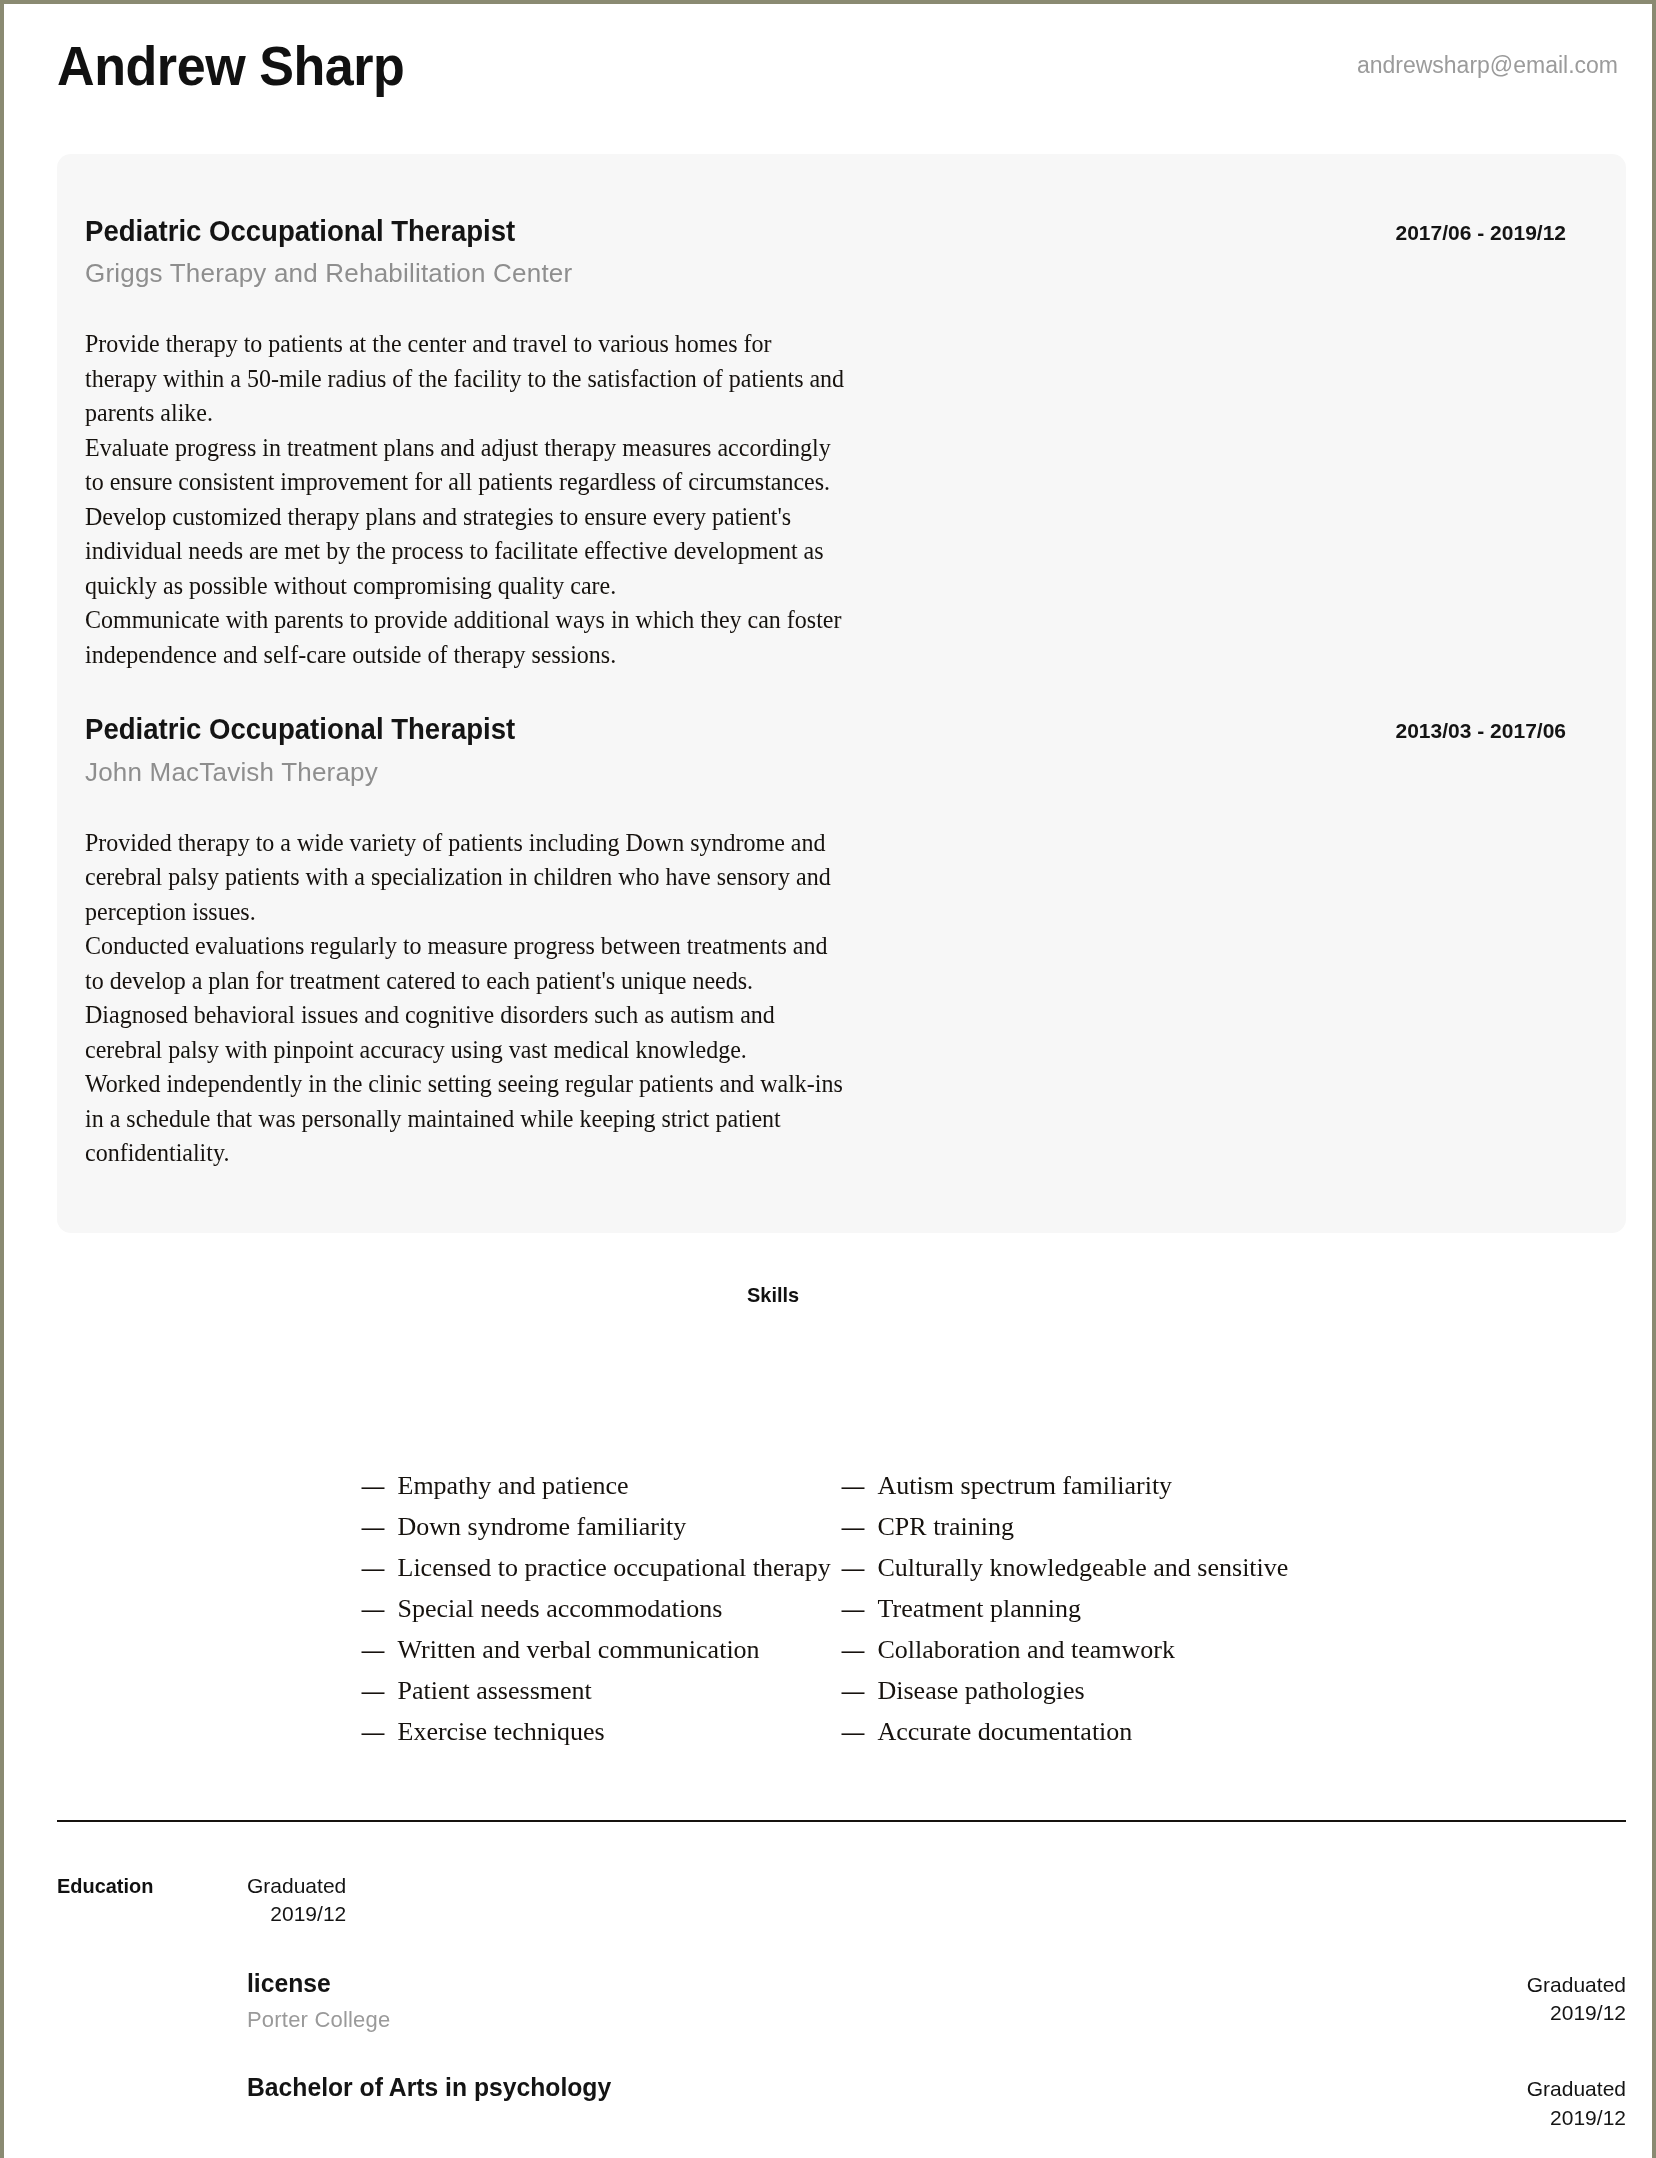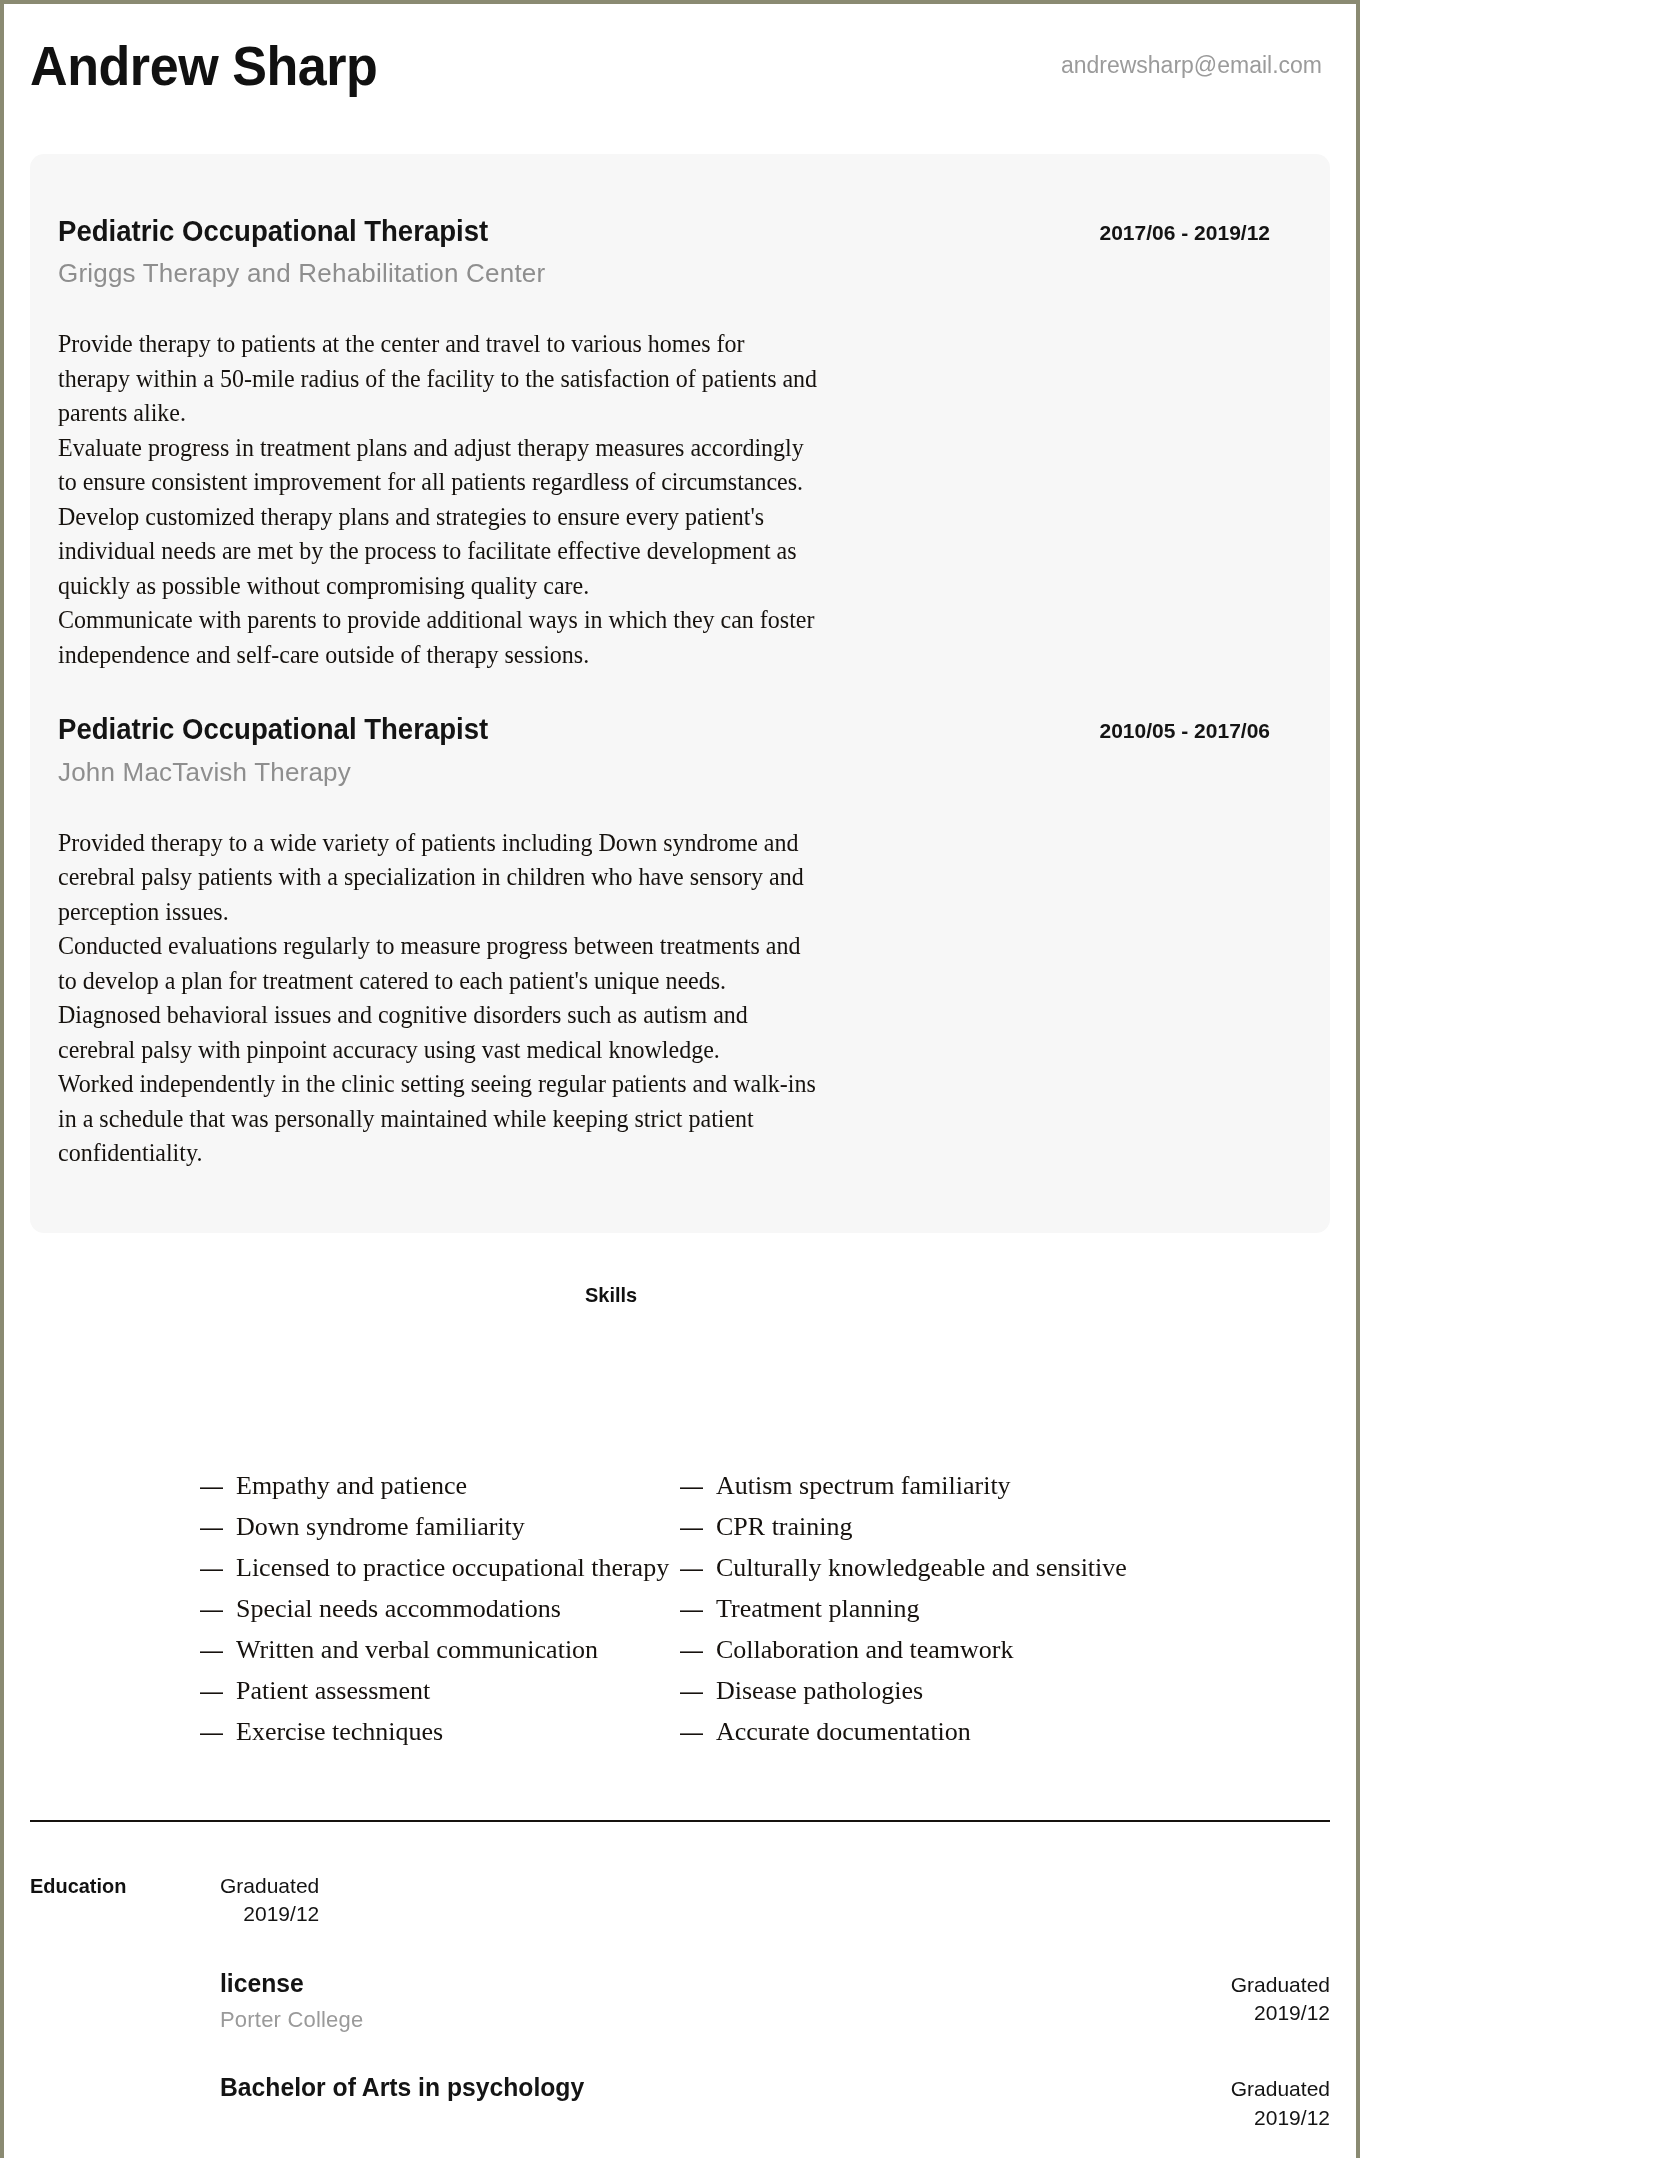--- a/index.html
+++ b/index.html
@@ -3,29 +3,30 @@
 <meta charset="utf-8">
 <style>
   html, body {
     margin: 0;
     padding: 0;
     background: #ffffff;
   }
 
   .page {
     position: relative;
-    width: 1360px;
+    width: 1656px;
     height: 2158px;
     background: #ffffff;
     box-sizing: border-box;
     border-left: 4px solid #8a8a72;
     border-right: 4px solid #8a8a72;
     border-top: 4px solid #8a8a72;
     overflow: hidden;
     font-family: "Liberation Sans", sans-serif;
+    padding-left: 27px;
   }
 
   
   .header {
     position: relative;
     height: 150px;
     padding: 0 34px 0 26px;
     display: flex;
     align-items: flex-start;
     justify-content: space-between;
@@ -273,21 +274,21 @@
         <span class="ln">independence and self-care outside of therapy sessions.</span>
       </div>
     </div>
 
     <div class="exp-item">
       <div class="exp-head">
         <div>
           <div class="exp-title">Pediatric Occupational Therapist</div>
           <div class="exp-company">John MacTavish Therapy</div>
         </div>
-        <div class="exp-dates">2010/05 - 2017/06</div>
+        <div class="exp-dates">2013/03 - 2017/06</div>
       </div>
       <div class="exp-body">
         <span class="ln">Provided therapy to a wide variety of patients including Down syndrome and</span>
         <span class="ln">cerebral palsy patients with a specialization in children who have sensory and</span>
         <span class="ln">perception issues.</span>
         <span class="ln">Conducted evaluations regularly to measure progress between treatments and</span>
         <span class="ln">to develop a plan for treatment catered to each patient's unique needs.</span>
         <span class="ln">Diagnosed behavioral issues and cognitive disorders such as autism and</span>
         <span class="ln">cerebral palsy with pinpoint accuracy using vast medical knowledge.</span>
         <span class="ln">Worked independently in the clinic setting seeing regular patients and walk-ins</span>

